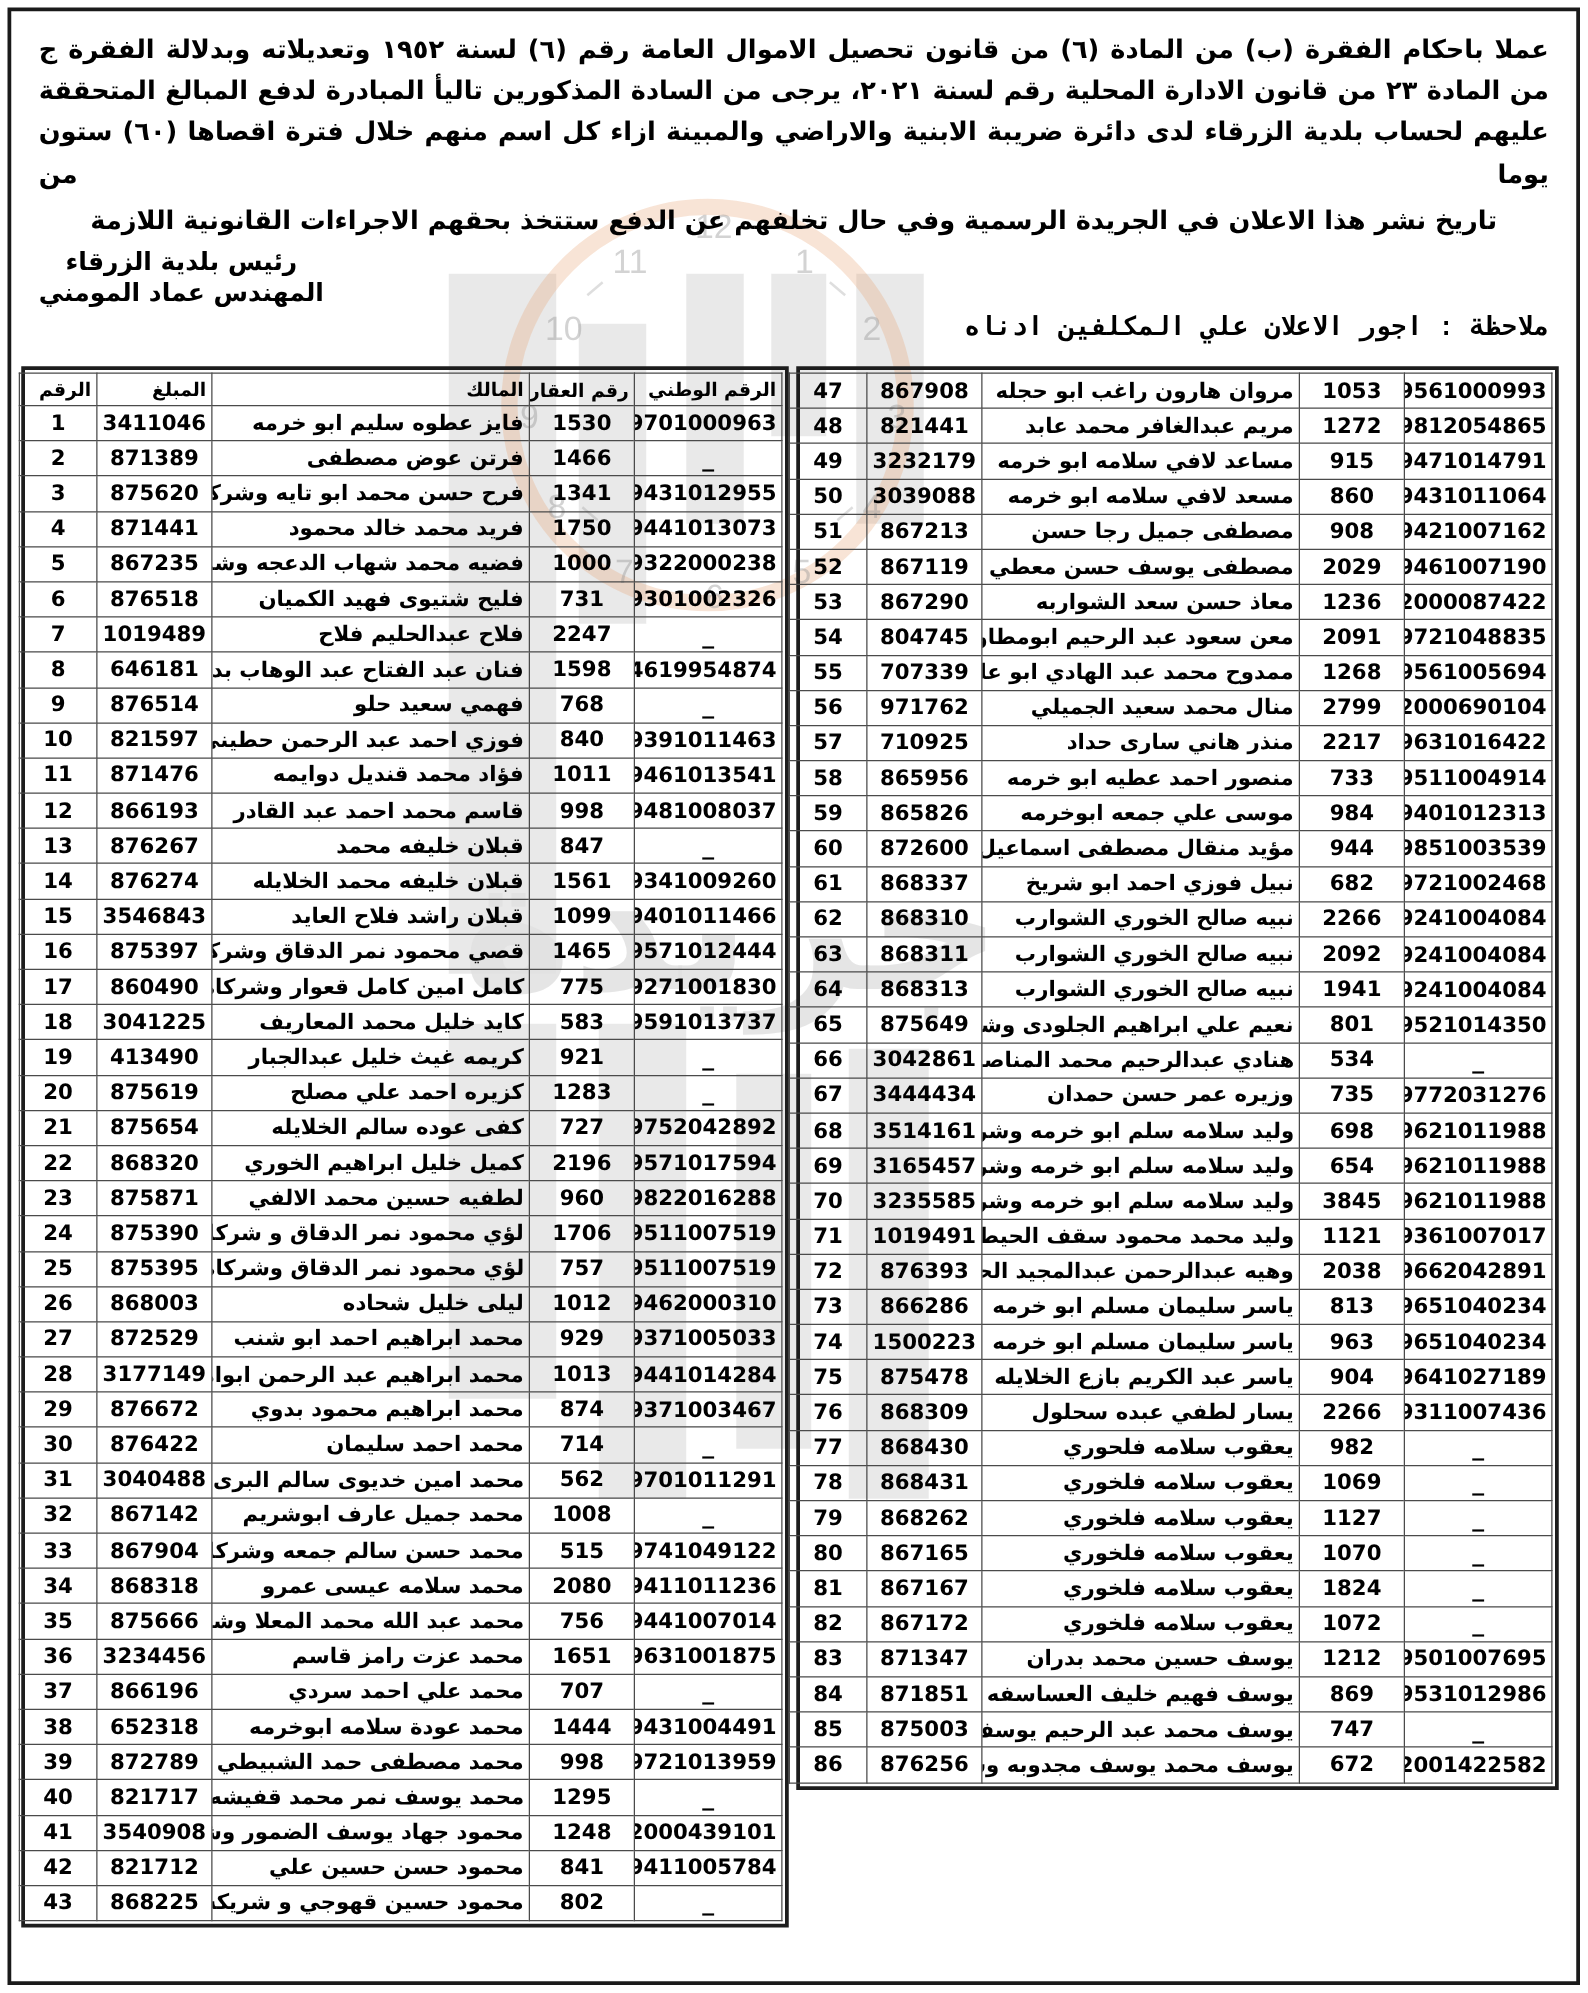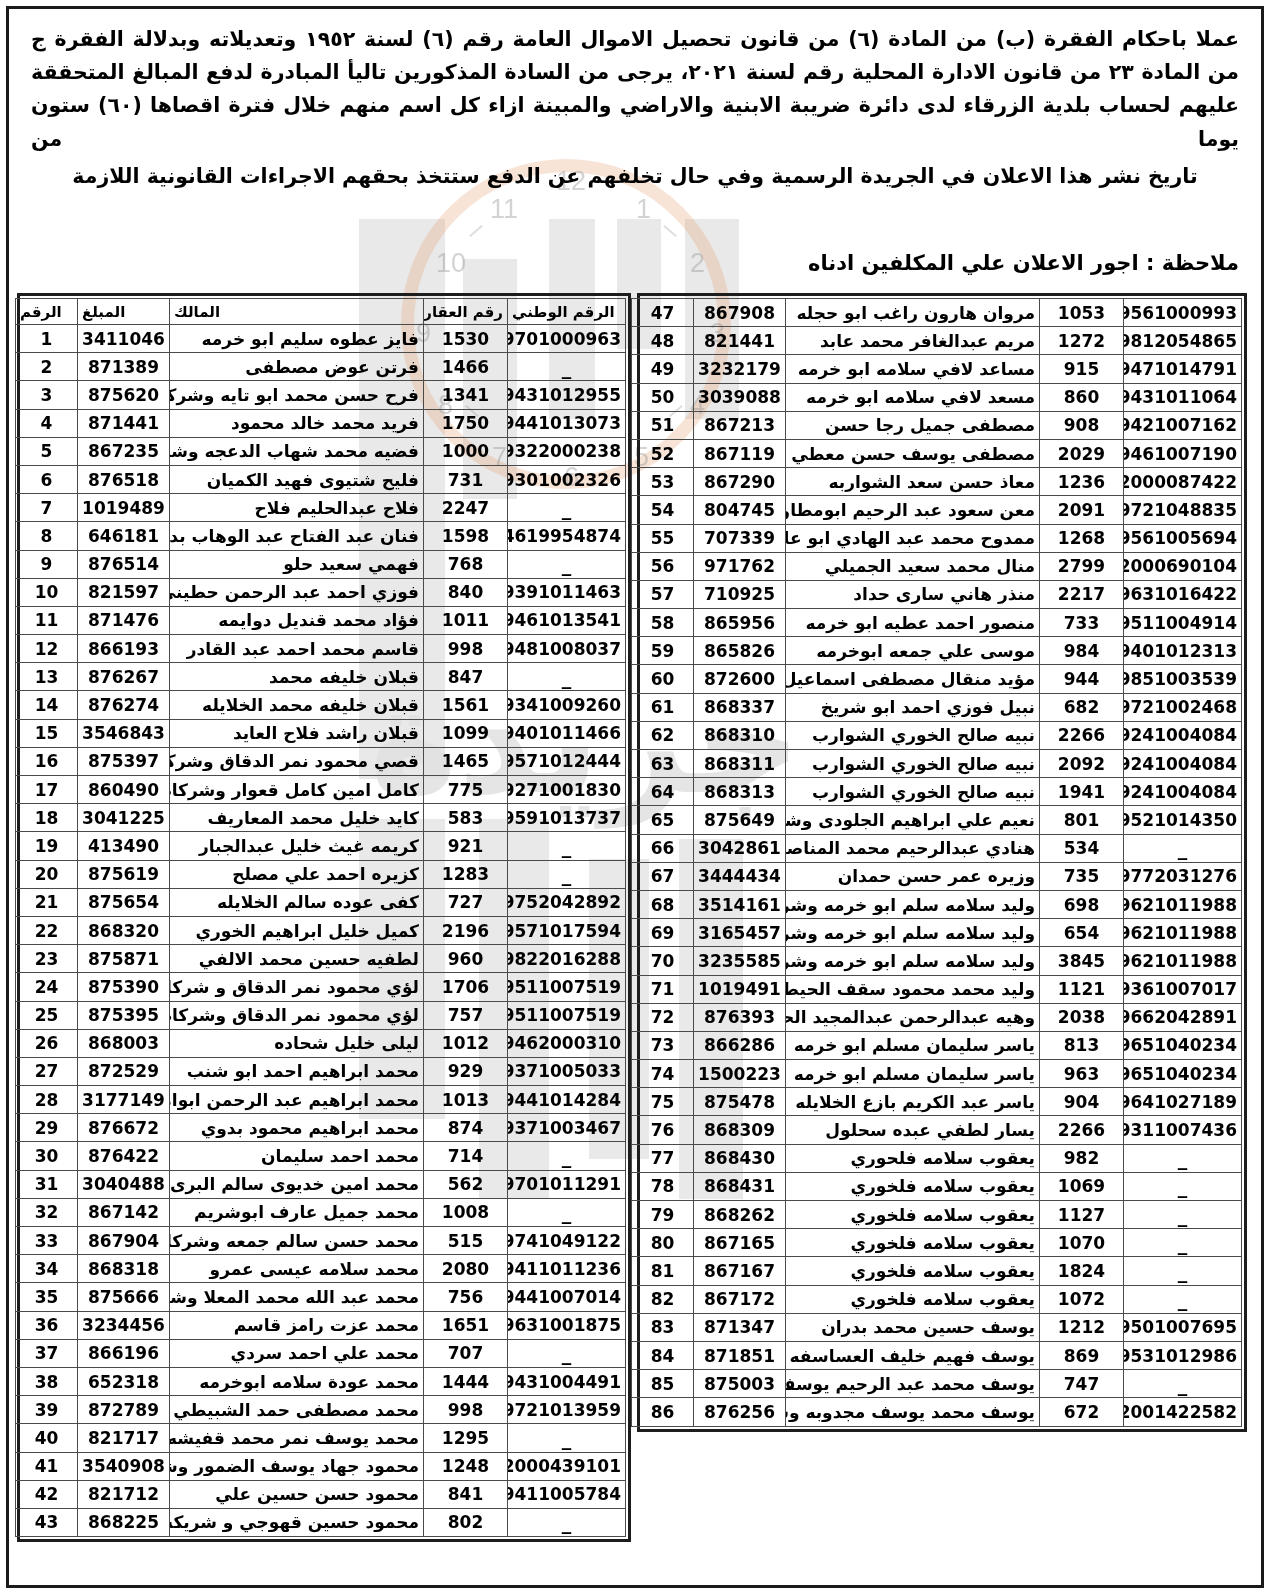--- a/index.html
+++ b/index.html
@@ -118,20 +118,21 @@
     white-space: nowrap;
   }
   .note {
     font-size: 21px;
     font-weight: bold;
     color: #000;
     align-self: flex-end;
     padding-bottom: 18px;
     padding-left: 12px;
     white-space: nowrap;
+    font-family: Liberation Mono, monospace;
   }
   .spacer-flex { flex: 1 1 auto; }
 
   
   .tables-wrap {
     position: relative;
     z-index: 2;
     display: flex;
     gap: 6px;
     padding: 0 14px 10px 14px;
@@ -159,21 +160,21 @@
     font-weight: bold;
     color: #000;
     font-family: "DejaVu Sans", sans-serif;
     white-space: nowrap;
     overflow: hidden;
     background: transparent;
   }
   table.data th {
     font-size: 15px;
     height: 26px;
-    text-align: left;
+    text-align: right;
     font-weight: bold;
   }
   
   col.c-num   { width: 62px; }
   col.c-amt   { width: 92px; }
   col.c-owner { width: 254px; }
   col.c-prop  { width: 84px; }
   col.c-nid   { width: 118px; }
 
   td.c-num   { text-align: center; }
@@ -224,20 +225,24 @@
   <div class="header">
 
 
     <p class="body-text">عملا باحكام الفقرة (ب) من المادة (٦) من قانون تحصيل الاموال العامة رقم (٦) لسنة ١٩٥٢ وتعديلاته وبدلالة الفقرة ج من المادة ٢٣ من قانون الادارة المحلية رقم لسنة ٢٠٢١، يرجى من السادة المذكورين تاليأ المبادرة لدفع المبالغ المتحققة عليهم لحساب بلدية الزرقاء لدى دائرة ضريبة الابنية والاراضي والمبينة ازاء كل اسم منهم خلال فترة اقصاها (٦٠) ستون يوما من</p>
 
     <p class="body-text last">تاريخ نشر هذا الاعلان في الجريدة الرسمية وفي حال تخلفهم عن الدفع ستتخذ بحقهم الاجراءات القانونية اللازمة</p>
 
     <div class="sig-note-row">
       <div class="note">ملاحظة : اجور الاعلان علي المكلفين ادناه</div>
       <div class="spacer-flex"></div>
+      <div class="signature">
+        <div>رئيس بلدية الزرقاء</div>
+        <div>المهندس عماد المومني</div>
+      </div>
     </div>
   </div>
 
   <div class="tables-wrap">
 
     <div class="tbl-box left">
       <table class="data">
         <colgroup>
           <col class="c-nid">
             <col class="c-prop">

